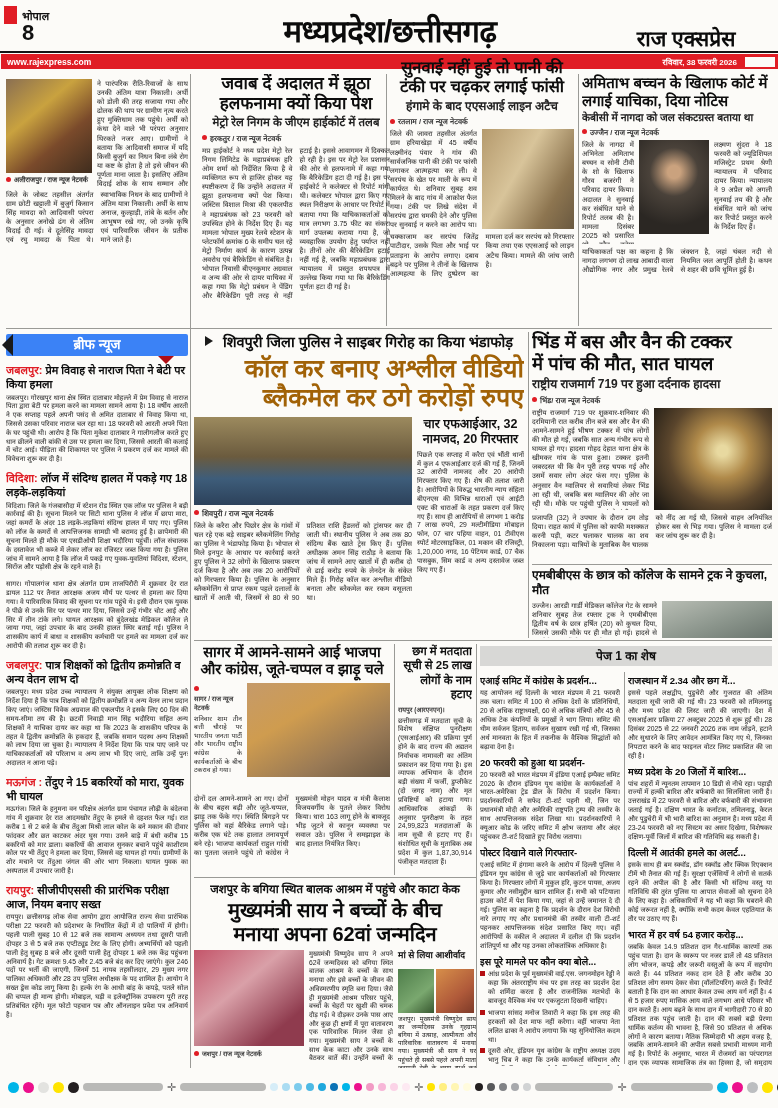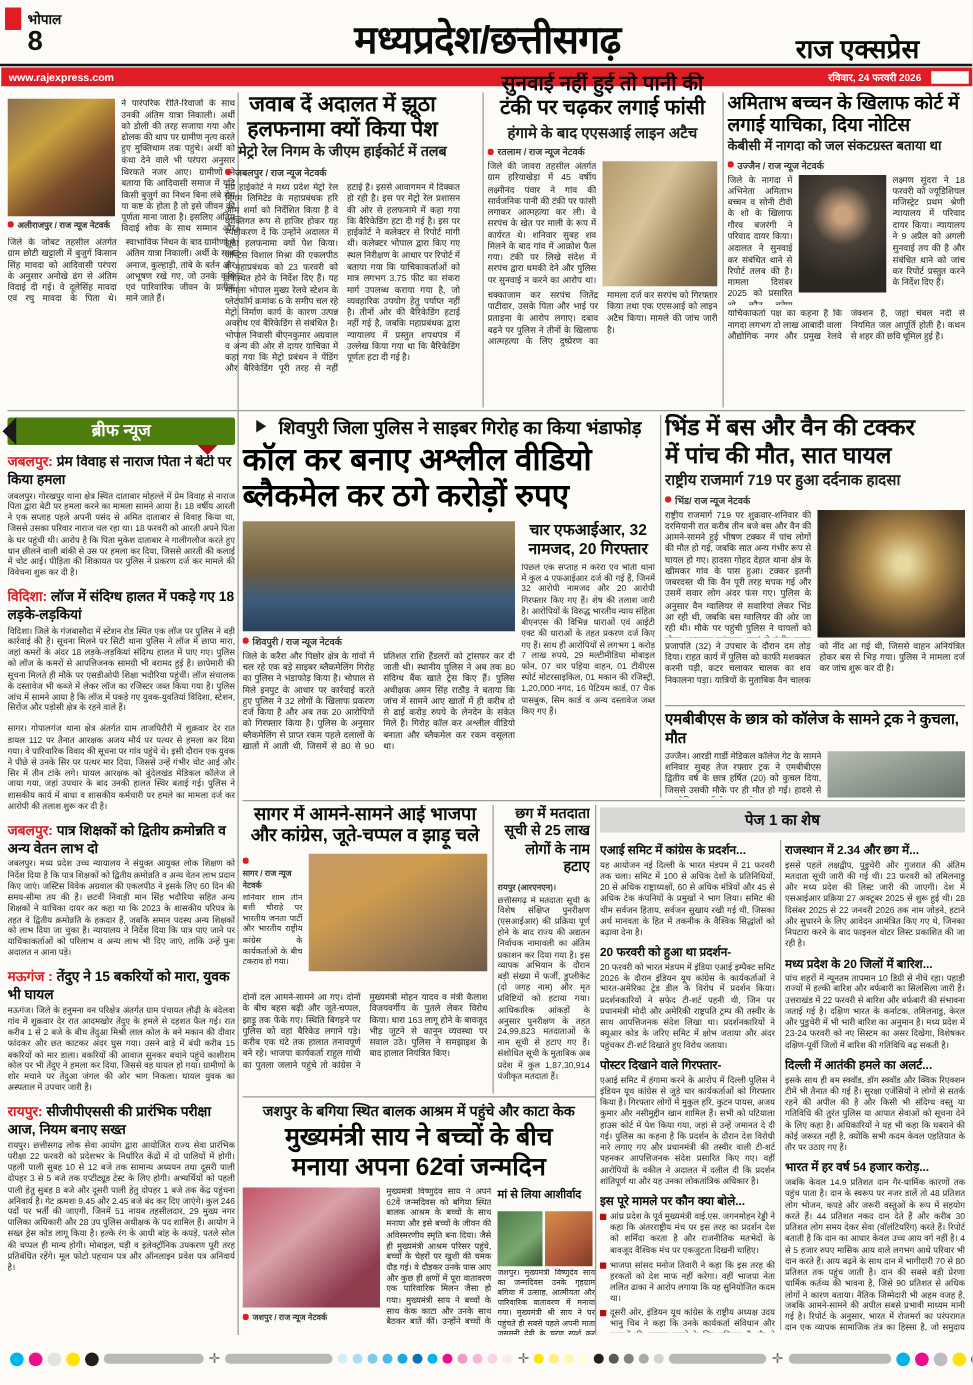--- a/index.html
+++ b/index.html
@@ -34,30 +34,30 @@
   .ph-tank{background:linear-gradient(120deg,#b59a6d,#d8c49a 40%,#8d7550 75%,#6a5940);}
   .ph-amitabh{background:radial-gradient(circle at 50% 34%,#caa27e 9%,#4a423a 34%,#2b2723 75%);}
   .ph-cyber{background:linear-gradient(180deg,#9c8a5e 0%,#6b5b3e 45%,#3e5d7a 70%,#2c415a 100%);}
   .ph-bhind{background:radial-gradient(circle at 58% 42%,#e8d9a0 6%,#b08a4a 30%,#5a452c 60%,#1e1a14 95%);}
   .ph-mbbs{background:linear-gradient(160deg,#b8bdb4,#8a948b 50%,#5f6a63);}
   .ph-sagar{background:linear-gradient(150deg,#c59a6a,#cf9c4f 35%,#9a7a55 70%,#6d5a45);}
   .ph-cm{background:linear-gradient(140deg,#c4556a,#d9a0a8 40%,#8f3b4e 80%);}
   .ph-maa{background:linear-gradient(140deg,#4e7d4a,#7aa86f 60%,#37572f);}
   .ph-garland{background:linear-gradient(140deg,#d78f4a,#b05a3a 60%,#7d3a28);}
   
-  .ribbon{position:relative;background:#4d7c0f;color:#fff;text-align:center;font-weight:bold;font-size:13.5px;line-height:22px;border-radius:2px;}
+  .ribbon{position:relative;background:#3b82f6;color:#fff;text-align:center;font-weight:bold;font-size:13.5px;line-height:22px;border-radius:2px;}
   .ribbon:before{content:"";position:absolute;left:-4px;top:0;border:11px solid transparent;border-right-color:#1a1a1a;border-left-width:0;}
   .ribbon:after{content:"";position:absolute;right:14px;bottom:-8px;border:8px solid transparent;border-top-color:#b00e14;border-bottom-width:0;}
   .bitem{margin-bottom:8px;}
   .btitle{font-size:11px;font-weight:bold;line-height:1.25;margin-bottom:2px;color:#0d0d0d;}
   .bbody{font-size:6.8px;line-height:1.3;text-align:justify;color:#1e1e1e;}
   
   .kicker{font-size:14.5px;font-weight:bold;text-align:left;color:#0d0d0d;display:flex;align-items:center;justify-content:center;gap:5px;}
   .karrow{width:0;height:0;border:5px solid transparent;border-left:8px solid #1a1a1a;flex:none;}
-  .h-big{font-size:25px;font-weight:bold;line-height:1.15;text-align:left;color:#000000;}
+  .h-big{font-size:25px;font-weight:bold;line-height:1.15;text-align:right;color:#a16207;}
   .firbox-t{font-size:12.5px;font-weight:bold;line-height:1.25;text-align:center;margin-bottom:3px;}
   
   .h-mid{font-size:14.5px;font-weight:bold;line-height:1.2;color:#0d0d0d;}
   .h-bhind{font-size:18.5px;font-weight:bold;line-height:1.2;color:#0d0d0d;}
   .h-mbbs{font-size:12px;font-weight:bold;line-height:1.25;color:#0d0d0d;}
   .h-cm{font-size:20px;font-weight:bold;line-height:1.2;text-align:center;color:#0a0a0a;}
   .h-kick2{font-size:11.5px;font-weight:bold;text-align:center;color:#111;}
   .h-voters{font-size:11.5px;font-weight:bold;line-height:1.25;text-align:right;}
   .shead{background:#d8d8d6;text-align:center;font-weight:bold;font-size:12px;line-height:20px;color:#111;}
   .stitle{font-size:9.5px;font-weight:bold;line-height:1.25;margin:5px 0 2px;color:#0d0d0d;}
@@ -80,21 +80,21 @@
   <div class="abs redsq" style="left:4px;top:6px;width:13px;height:18px"></div>
   <div class="abs" style="left:22px;top:10px">
     <div class="city">भोपाल</div>
     <div class="pagenum">8</div>
   </div>
   <div class="abs brand" style="left:600px;top:24px;width:172px;text-align:center">राज एक्सप्रेस</div>
   <div class="abs mh-title" style="left:160px;top:9px;width:460px">मध्यप्रदेश/छत्तीसगढ़</div>
   <div class="abs thickrule" style="left:0;top:51px;width:778px;height:2px"></div>
   <div class="abs redbar" style="left:1px;top:54px;width:778px;height:15px">
     <span class="site">www.rajexpress.com</span>
-    <span class="rdate">रविवार, 24 फरवरी 2026</span>
+    <span class="rdate">रविवार, 38 फरवरी 2026</span>
     <span class="wbox"></span>
   </div>
 
   <div class="vr" style="left:190px;top:74px;height:994px"></div>
   <div class="vr" style="left:386px;top:74px;height:252px"></div>
   <div class="vr" style="left:578px;top:74px;height:252px"></div>
   <div class="vr" style="left:528px;top:332px;height:306px"></div>
   <div class="vr" style="left:394px;top:644px;height:231px"></div>
   <div class="vr" style="left:476px;top:644px;height:424px"></div>
   <div class="vr" style="left:624px;top:672px;height:392px"></div>
@@ -110,26 +110,26 @@
         <div class="cap">
             <span class="bdot"></span>
             <span>अलीराजपुर / राज न्यूज नेटवर्क</span>
           </div>
       </div>
       <div class="body" style="flex:1;height:108px">ने पारंपरिक रीति-रिवाजों के साथ उनकी अंतिम यात्रा निकाली। अर्थी को डोली की तरह सजाया गया और ढोलक की थाप पर ग्रामीण नृत्य करते हुए मुक्तिधाम तक पहुंचे। अर्थी को कंधा देने वाले भी परंपरा अनुसार थिरकते नजर आए। ग्रामीणों ने बताया कि आदिवासी समाज में यदि किसी बुजुर्ग का निधन बिना लंबे रोग या कष्ट के होता है तो इसे जीवन की पूर्णता माना जाता है। इसलिए अंतिम विदाई शोक के साथ सम्मान और कृतज्ञता के उत्सव के रूप में मनाई जाती है।</div>
     </div>
     <div class="body c2" style="height:94px">जिले के जोबट तहसील अंतर्गत ग्राम छोटी खट्टाली में बुजुर्ग किसान सिंह मावदा को आदिवासी परंपरा के अनुसार अनोखे ढंग से अंतिम विदाई दी गई। वे दूलेसिंह मावदा एवं रघु मावदा के पिता थे। स्वाभाविक निधन के बाद ग्रामीणों ने अंतिम यात्रा निकाली। अर्थी के साथ अनाज, कुल्हाड़ी, तांबे के बर्तन और आभूषण रखे गए, जो उनके कृषि एवं पारिवारिक जीवन के प्रतीक माने जाते हैं।</div>
   </div>
 
-  <div class="abs" style="left:180px;top:74px;width:188px;height:252px;overflow:hidden">
+  <div class="abs" style="left:202px;top:74px;width:188px;height:252px;overflow:hidden">
     <div class="h-top" style="font-size:17px;text-align:center">जवाब दें अदालत में झूठा हलफनामा क्यों किया पेश</div>
     <div class="h-sub" style="text-align:center">मेट्रो रेल निगम के जीएम हाईकोर्ट में तलब</div>
     <div class="byline">
         <span class="bdot"></span>
-        <span>जबलपुर / राज न्यूज नेटवर्क</span>
+        <span>हरकतुर / राज न्यूज नेटवर्क</span>
       </div>
     <div class="body c2" style="height:178px">मप्र हाईकोर्ट ने मध्य प्रदेश मेट्रो रेल निगम लिमिटेड के महाप्रबंधक हरि ओम शर्मा को निर्देशित किया है वे व्यक्तिगत रूप से हाजिर होकर यह स्पष्टीकरण दें कि उन्होंने अदालत में झूठा हलफनामा क्यों पेश किया। जस्टिस विशाल मिश्रा की एकलपीठ ने महाप्रबंधक को 23 फरवरी को उपस्थित होने के निर्देश दिए हैं। यह मामला भोपाल मुख्य रेलवे स्टेशन के प्लेटफॉर्म क्रमांक 6 के समीप चल रहे मेट्रो निर्माण कार्य के कारण उत्पन्न अवरोध एवं बैरिकेडिंग से संबंधित है। भोपाल निवासी बीएनकुमार अग्रवाल व अन्य की ओर से दायर याचिका में कहा गया कि मेट्रो प्रबंधन ने पेंडिंग और बैरिकेडिंग पूरी तरह से नहीं हटाई है। इससे आवागमन में दिक्कत हो रही है। इस पर मेट्रो रेल प्रशासन की ओर से हलफनामे में कहा गया कि बैरिकेडिंग हटा दी गई है। इस पर हाईकोर्ट ने कलेक्टर से रिपोर्ट मांगी थी। कलेक्टर भोपाल द्वारा किए गए स्थल निरीक्षण के आधार पर रिपोर्ट में बताया गया कि याचिकाकर्ताओं को मात्र लगभग 3.75 फीट का संकरा मार्ग उपलब्ध कराया गया है, जो व्यवहारिक उपयोग हेतु पर्याप्त नहीं है। तीनों ओर की बैरिकेडिंग हटाई नहीं गई है, जबकि महाप्रबंधक द्वारा न्यायालय में प्रस्तुत शपथपत्र में उल्लेख किया गया था कि बैरिकेडिंग पूर्णतः हटा दी गई है।</div>
   </div>
 
   <div class="abs" style="left:390px;top:58px;width:184px;height:252px;overflow:hidden">
     <div class="h-top" style="font-size:16.5px;text-align:center">सुनवाई नहीं हुई तो पानी की टंकी पर चढ़कर लगाई फांसी</div>
     <div class="h-sub" style="text-align:center;font-size:12px">हंगामे के बाद एएसआई लाइन अटैच</div>
     <div class="byline">
         <span class="bdot"></span>
         <span>रतलाम / राज न्यूज नेटवर्क</span>

